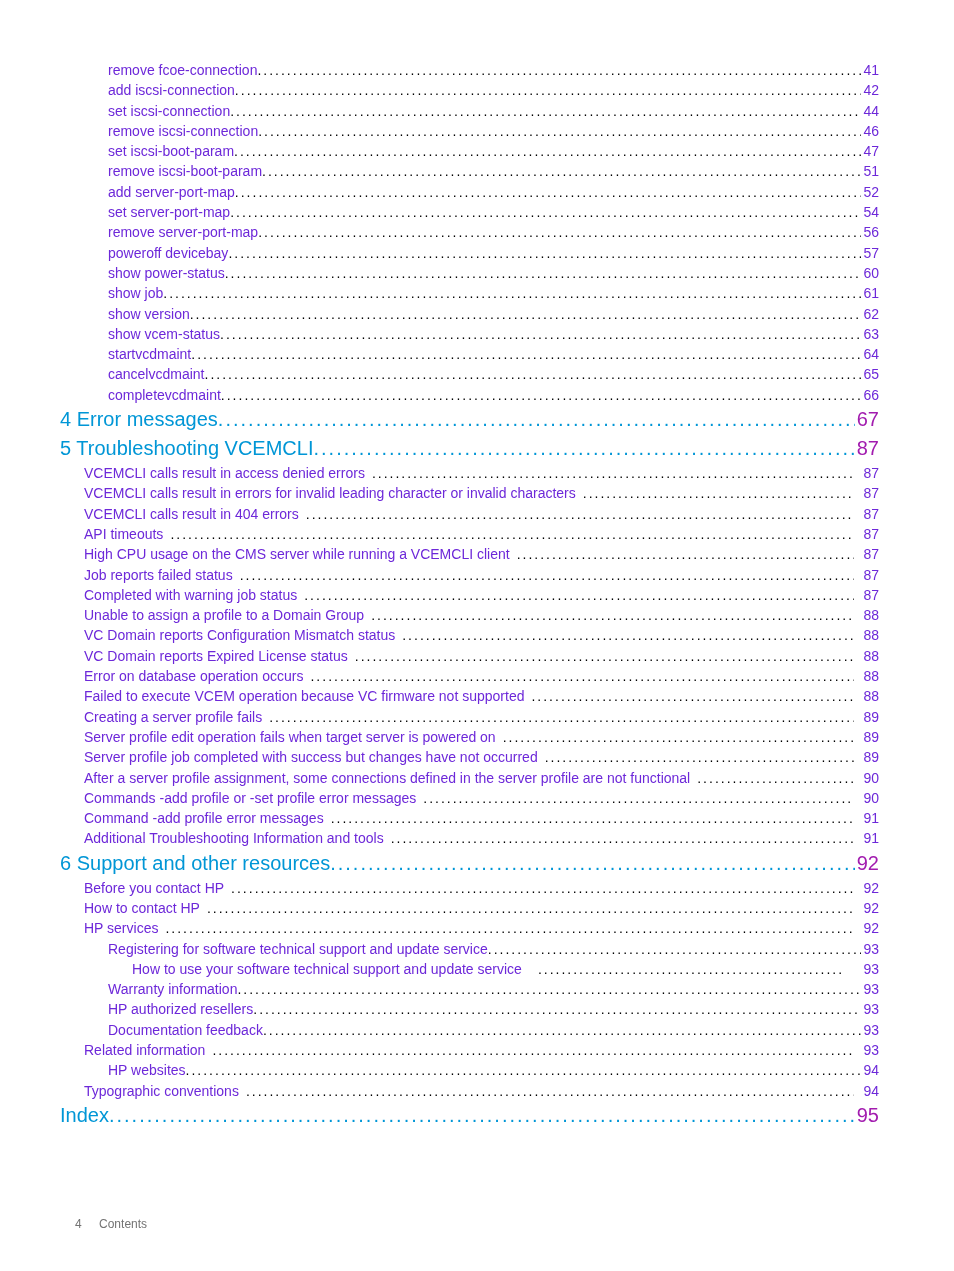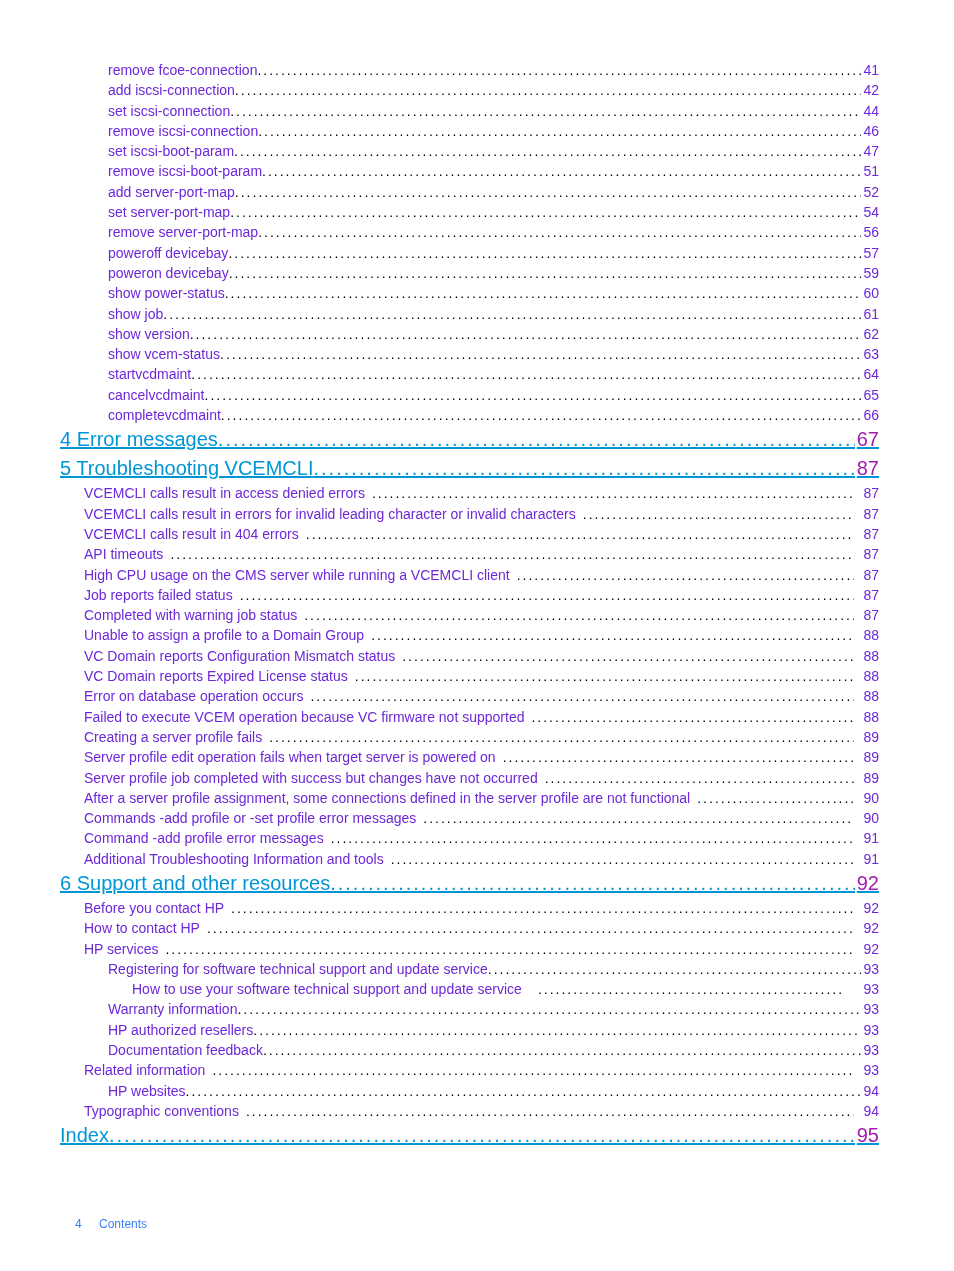--- a/index.html
+++ b/index.html
@@ -40,21 +40,20 @@
     .toc-entry .dots::before {
       content: "...................................................................................................................................................................................................................................";
     }
     .toc-entry .page {
       white-space: nowrap;
       padding-left: 2px;
     }
     .level-chapter {
       color: #0096d6;
       font-size: 20px;
-      text-decoration: underline;
     }
     .level-chapter .dots::before {
       color: #0096d6;
     }
     .level-chapter .page {
       color: #a21caf;
     }
     .level-1 {
       padding-left: 24px;
       gap: 7px;
@@ -64,21 +63,21 @@
     }
     .level-3 {
       padding-left: 72px;
       gap: 16px;
     }
     .footer {
       position: absolute;
       bottom: 40px;
       left: 75px;
       font-size: 12px;
-      color: #3b82f6;
+      color: #737373;
     }
     .footer .pagenum {
       margin-right: 14px;
     }
   </style>
 </head>
 <body>
 
 <div class="toc" id="toc-container">
 <div class="toc-entry level-2">
@@ -123,25 +122,20 @@
     </div>
     <div class="toc-entry level-2">
       <span class="label">remove server-port-map</span>
       <span class="dots"></span>
       <span class="page">56</span>
     </div>
     <div class="toc-entry level-2">
       <span class="label">poweroff devicebay</span>
       <span class="dots"></span>
       <span class="page">57</span>
-    </div>
-    <div class="toc-entry level-2">
-      <span class="label">poweron devicebay</span>
-      <span class="dots"></span>
-      <span class="page">59</span>
     </div>
     <div class="toc-entry level-2">
       <span class="label">show power-status</span>
       <span class="dots"></span>
       <span class="page">60</span>
     </div>
     <div class="toc-entry level-2">
       <span class="label">show job</span>
       <span class="dots"></span>
       <span class="page">61</span>

